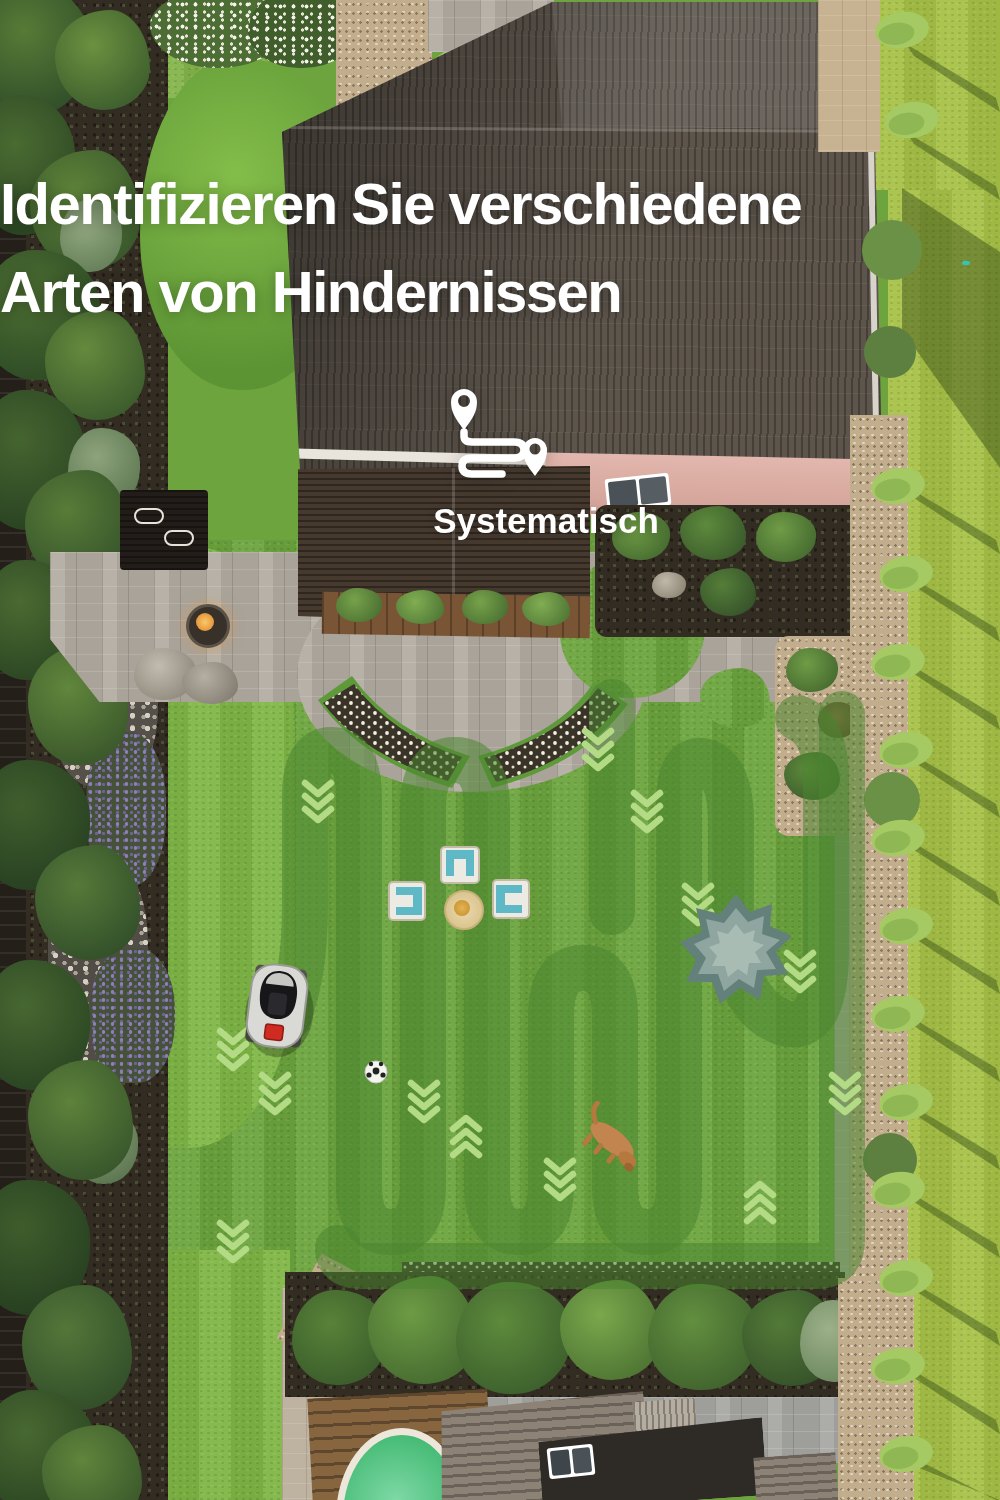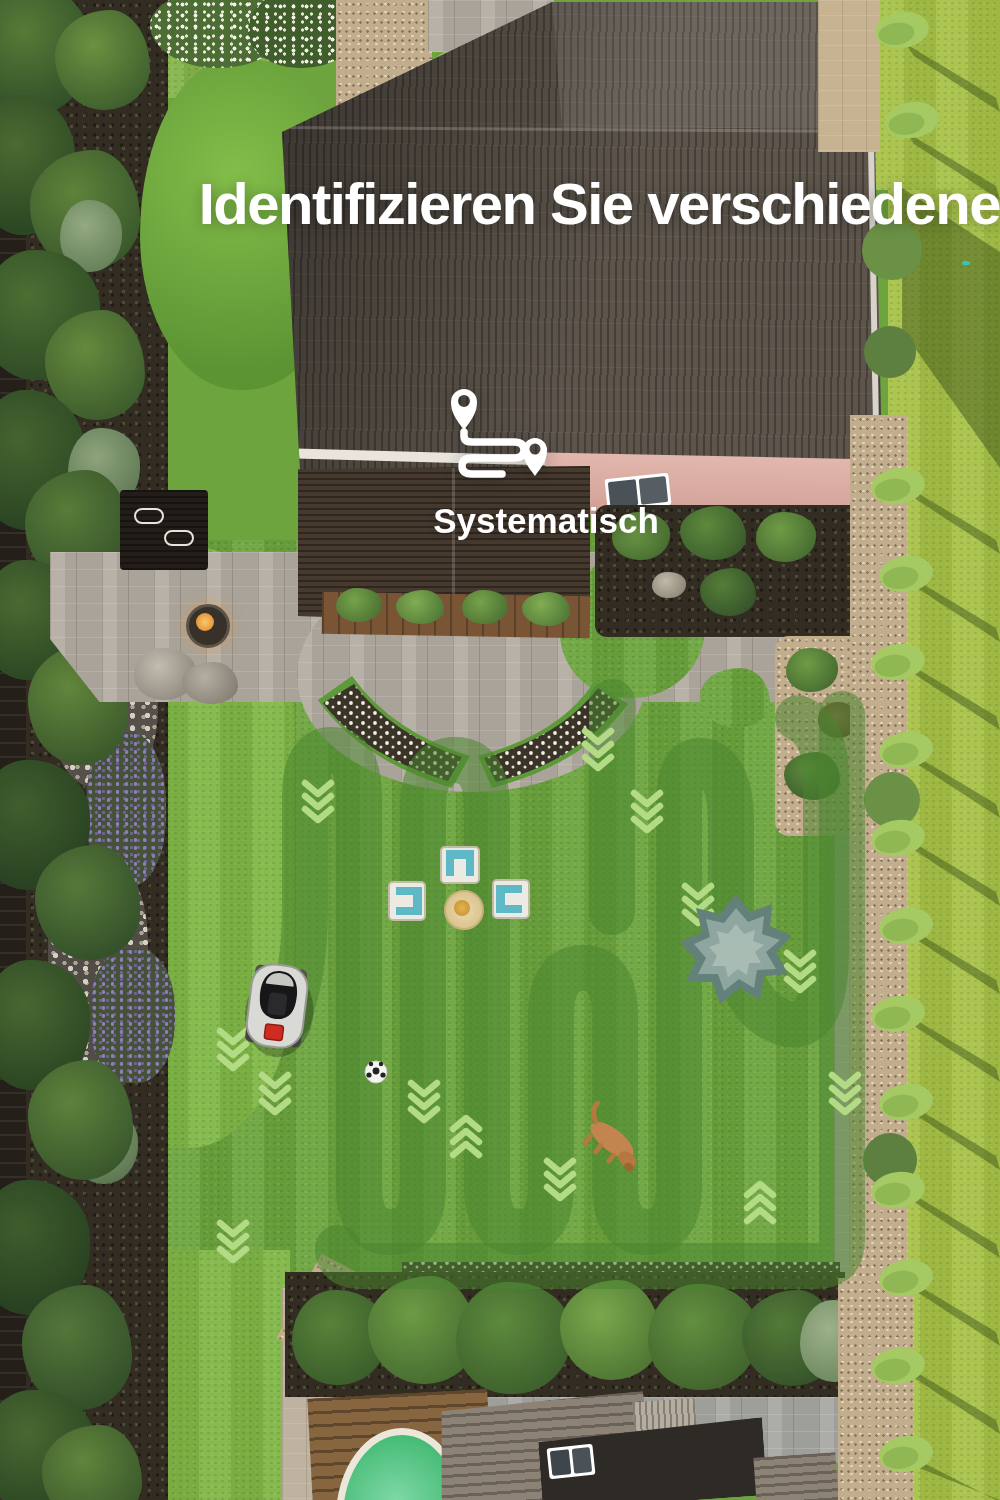--- a/index.html
+++ b/index.html
@@ -40,21 +40,21 @@
        radial-gradient(circle 2.4px,#aaa496 0 1.9px,transparent 2.5px);
        background-size:15px 13px,11px 10px;}
   .spl{background-image:radial-gradient(circle 2px,#8d7fb0 0 1.6px,transparent 2.1px),
        radial-gradient(circle 1.7px,#6e639b 0 1.3px,transparent 1.8px);
        background-size:9px 8px,7px 7px;}
   .slath{background-image:repeating-linear-gradient(180deg,rgba(0,0,0,.35) 0 2px,transparent 2px 6px);}
   .slatv{background-image:repeating-linear-gradient(90deg,rgba(0,0,0,.28) 0 2px,transparent 2px 6px);}
   .roofTx{background-image:repeating-linear-gradient(91deg,rgba(0,0,0,.26) 0 2px,transparent 2px 7px),
        repeating-linear-gradient(1deg,rgba(255,255,255,.05) 0 1px,transparent 1px 22px);}
   .headline{color:#ffffff;font-weight:800;font-size:58px;letter-spacing:-1.5px;line-height:88px;
-       text-align:right;width:100%;text-shadow:0 2px 14px rgba(0,0,0,.28);}
+       text-align:left;width:100%;text-shadow:0 2px 14px rgba(0,0,0,.28);}
   .badgeTxt{color:#ffffff;font-weight:600;font-size:35px;line-height:41px;text-align:center;width:100%;
        text-shadow:0 1px 10px rgba(0,0,0,.25);padding-left:46px;}
 </style>
 </head>
 <body>
 
 <div id="stage">
 
   <div class="ab lawnTx" style="left:40px;top:540px;width:830px;height:760px;background-color:#6da43e;"></div>
   <div class="ab lawnTx" style="left:60px;top:548px;width:235px;height:600px;background-color:#7eb746;border-radius:0 40% 45% 0/0 30% 30% 0;"></div>
@@ -338,20 +338,21 @@
   <div class="ab" style="left:490px;top:880px;width:42px;height:38px;transform:rotate(-90deg);">
     <svg width="42" height="38" viewBox="0 0 40 38">
         <rect x="1" y="1" width="38" height="36" rx="4" fill="#ecebe3" stroke="#c2bba8" stroke-width="2"></rect>
         <path d="M6,4 h28 v26 h-8 v-17 h-12 v17 h-8 z" fill="#5fb8c6"></path>
       </svg>
   </div>
   <div class="ab" style="left:444px;top:890px;width:36px;height:36px;border-radius:50%;background:radial-gradient(circle,#ead9b0,#d9c28a 80%);border:2px solid #c7b07a;"></div>
   <div class="ab" style="left:454px;top:900px;width:16px;height:16px;border-radius:50%;background:radial-gradient(circle,#e3b455,#c9952f 80%);"></div>
 
   <div class="ab headline" style="left:0;top:160px;">Identifizieren Sie verschiedene</div>
+  <div class="ab headline" style="left:0;top:248px;">Arten von Hindernissen</div>
 
   <svg class="ab" style="left:438px;top:384px;filter:drop-shadow(0 1px 8px rgba(0,0,0,.25));" width="124" height="112" viewBox="0 0 124 112">
     <path fill-rule="evenodd" d="M26,46 C17,34 13,28 13,18 A13,13 0 1 1 39,18 C39,28 35,34 26,46 Z M26,23 a6,6 0 1 0 0,-12 a6,6 0 0 0 0,12 Z" fill="#ffffff"></path>
     <path d="M26,48 L26,52 Q26,58 34,58 L76,58 Q86,58 86,66 Q86,74 76,74 L34,74 Q24,74 24,82 Q24,90 34,90 L64,90" fill="none" stroke="#ffffff" stroke-width="7.5" stroke-linecap="round" stroke-linejoin="round"></path>
     <path fill-rule="evenodd" d="M97,92 C88.7,81 85,75.5 85,66 A12,12 0 1 1 109,66 C109,75.5 105,81 97,92 Z M97,70.5 a5.5,5.5 0 1 0 0,-11 a5.5,5.5 0 0 0 0,11 Z" fill="#ffffff"></path>
   </svg>
   <div class="ab badgeTxt" style="left:0;top:500px;">Systematisch</div>
 
 </div>
 

